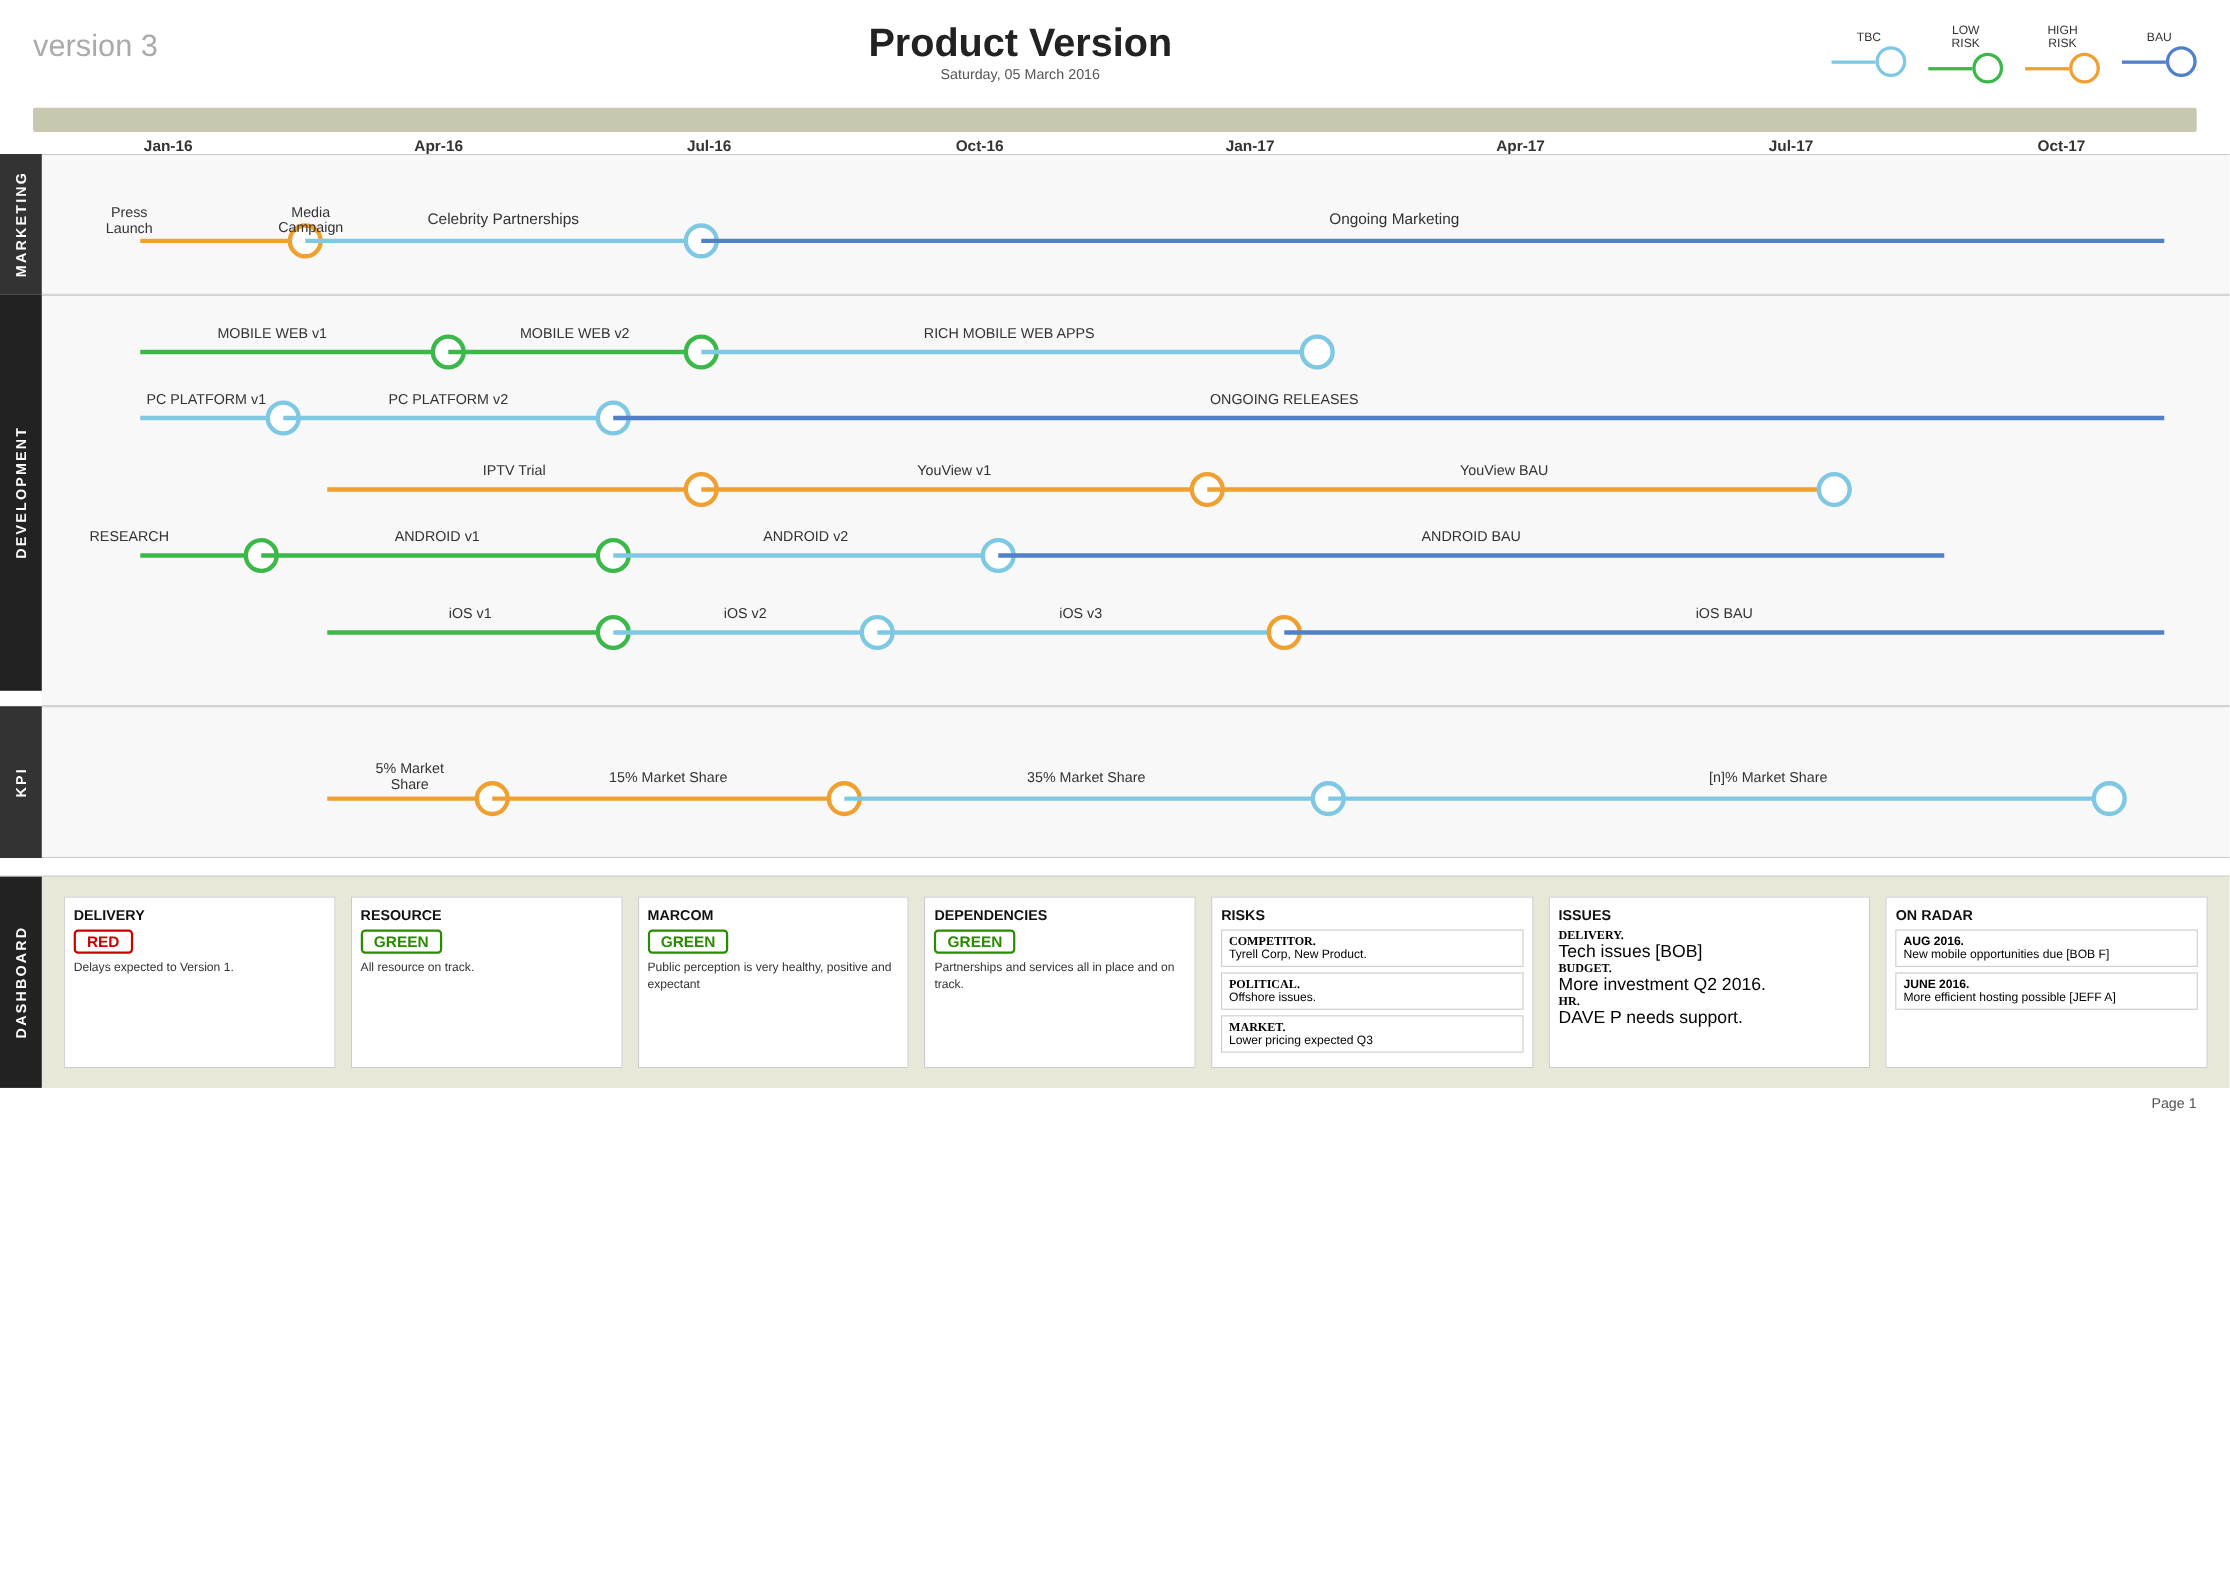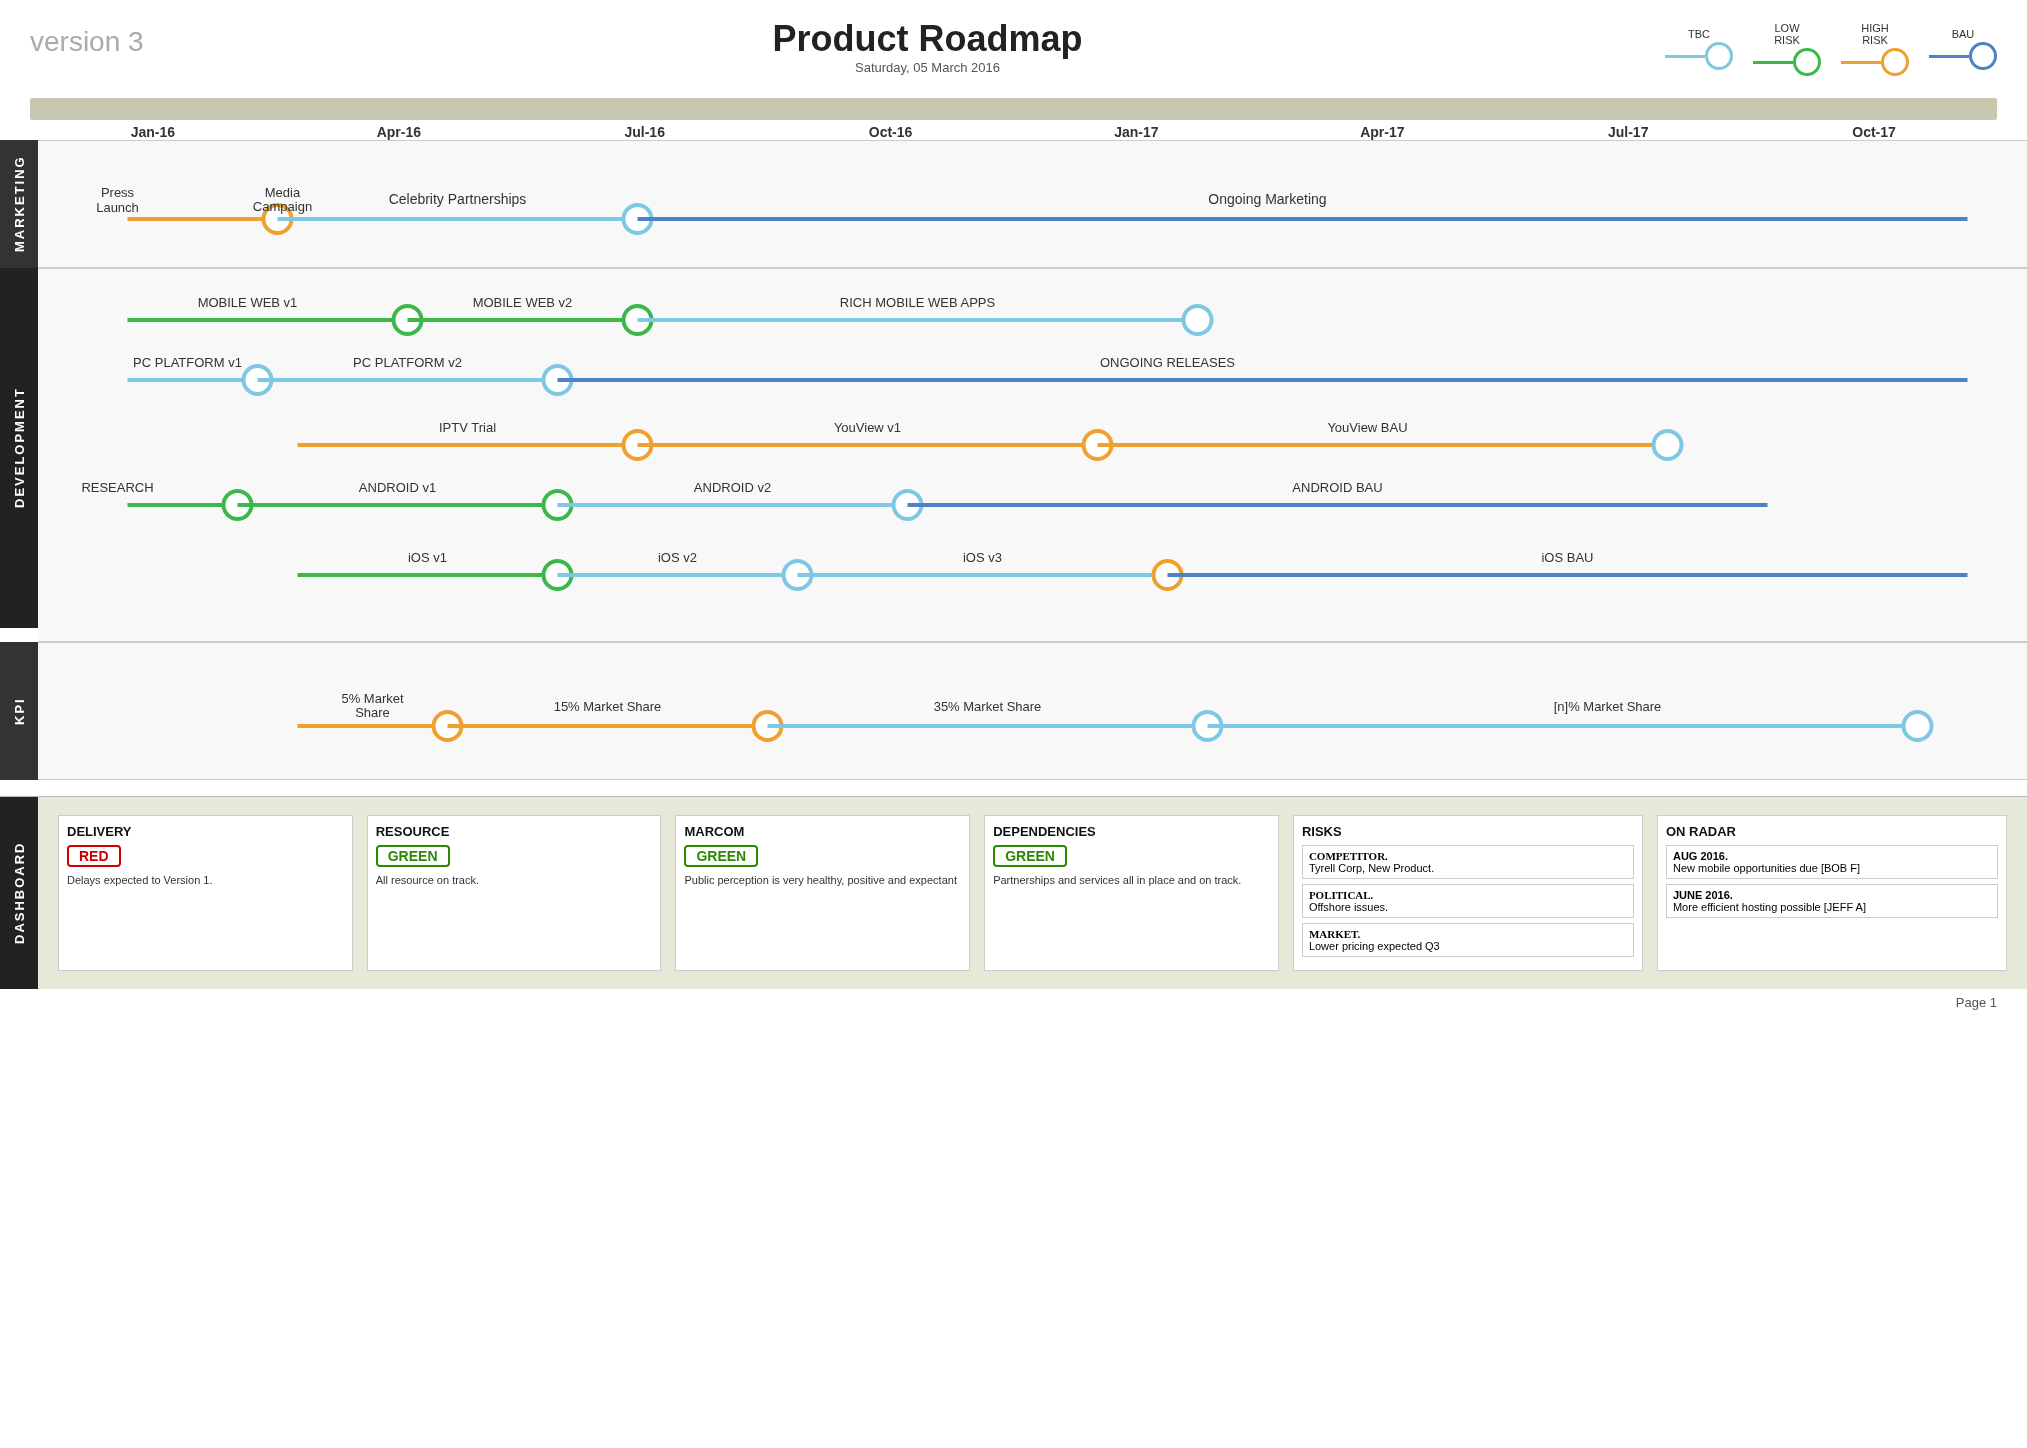--- a/index.html
+++ b/index.html
@@ -216,21 +216,21 @@
       display: flex;
       width: 100%;
     }
   </style>
 </head>
 <body>
 
 <div class="header">
   <div class="version-label">version 3</div>
   <div class="title-block">
-    <div class="main-title">Product Roadmap</div>
+    <div class="main-title">Product Version</div>
     <div class="date-label">Saturday, 05 March 2016</div>
   </div>
   <div class="legend">
 
     <div class="legend-item">
       <div class="leg-label">TBC</div>
       <div class="legend-line-wrap">
         <div class="leg-line" style="background:#7ec8e3;"></div>
         <div class="legend-circle" style="border-color:#7ec8e3;"></div>
       </div>
@@ -438,20 +438,35 @@
       <div class="risk-item">
         <div class="risk-label">POLITICAL.</div>
         <div>Offshore issues.</div>
       </div>
       <div class="risk-item">
         <div class="risk-label">MARKET.</div>
         <div>Lower pricing expected Q3</div>
       </div>
     </div>
 
+    <div class="dash-card dash-wide-card">
+      <div class="dash-card-title">ISSUES</div>
+      <div class="risk-item">
+        <div class="risk-label">DELIVERY.</div>
+        <div>Tech issues [BOB]</div>
+      </div>
+      <div class="risk-item">
+        <div class="risk-label">BUDGET.</div>
+        <div>More investment Q2 2016.</div>
+      </div>
+      <div class="risk-item">
+        <div class="risk-label">HR.</div>
+        <div>DAVE P needs support.</div>
+      </div>
+    </div>
 
     <div class="dash-card dash-wide-card">
       <div class="dash-card-title">ON RADAR</div>
       <div class="on-radar-item">
         <div class="on-radar-label">AUG 2016.</div>
         <div>New mobile opportunities due [BOB F]</div>
       </div>
       <div class="on-radar-item">
         <div class="on-radar-label">JUNE 2016.</div>
         <div>More efficient hosting possible [JEFF A]</div>

